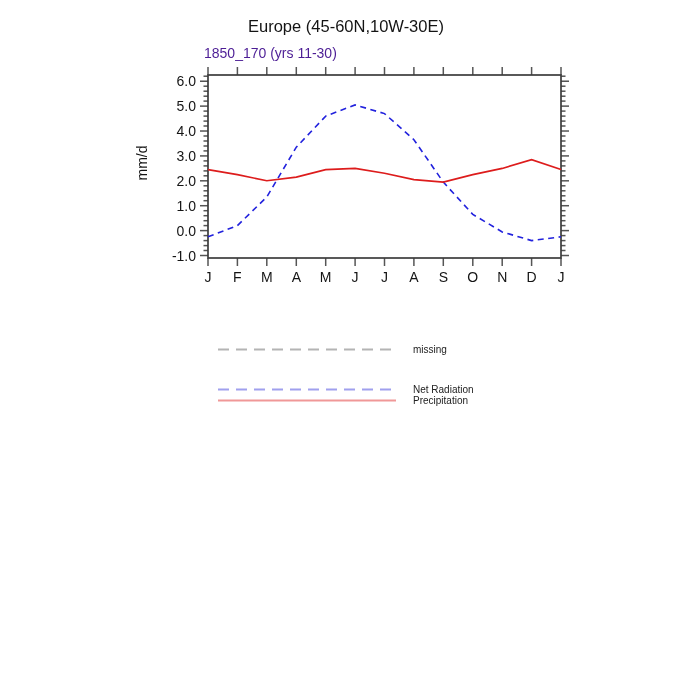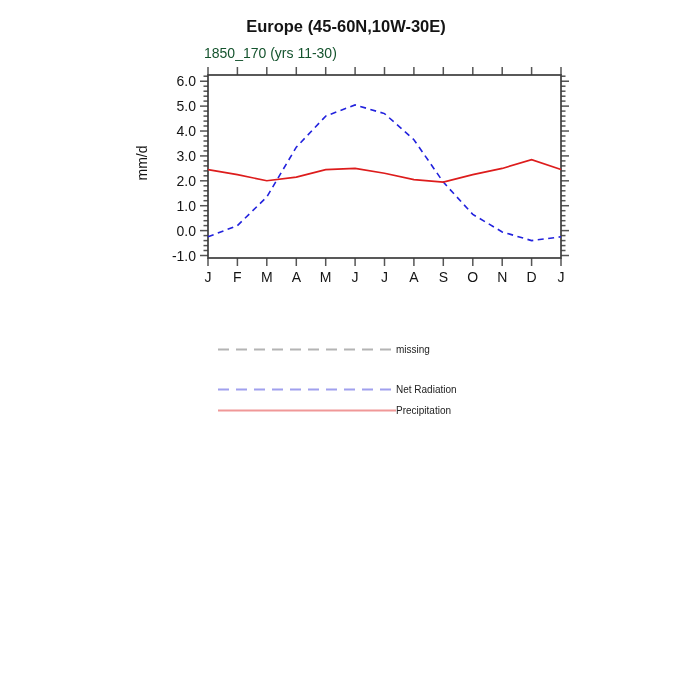--- a/index.html
+++ b/index.html
@@ -1,34 +1,34 @@
 <!DOCTYPE html>
 <html><head>
 <meta charset="utf-8">
 <style>
   html,body{margin:0;padding:0;background:#ffffff;}
   body{width:700px;height:700px;position:relative;overflow:hidden;
        font-family:"Liberation Sans","DejaVu Sans",sans-serif;color:#111;}
   .abs{position:absolute;}
   .chart-title{left:196px;top:17px;width:300px;text-align:center;
-               font-size:16.5px;color:#141414;white-space:nowrap;font-weight:bold;}
-  .chart-subtitle{left:204px;top:45px;font-size:14px;color:#14532d;white-space:nowrap;}
+               font-size:16.5px;color:#141414;white-space:nowrap;}
+  .chart-subtitle{left:204px;top:45px;font-size:14px;color:#4c1d95;white-space:nowrap;}
   .y-axis-label{left:111px;top:155px;width:62px;text-align:center;
                 font-size:14px;color:#141414;
                 transform:rotate(-90deg);transform-origin:center;}
   #plot-svg{left:0;top:0;}
   #plot-svg text{font-family:"Liberation Sans","DejaVu Sans",sans-serif;
                  font-size:14px;fill:#141414;}
   #plot-svg .frame{fill:none;stroke:#3c3c3c;stroke-width:1.7;}
   #plot-svg .tick{stroke:#555;stroke-width:1.5;}
   .legend{left:0;top:0;width:700px;height:0;}
   .legend-row{position:absolute;left:218px;height:20px;display:flex;
               align-items:center;}
   .legend-row .swatch{display:block;}
-  .legend-label{font-size:10px;color:#222;white-space:nowrap;}
+  .legend-label{margin-left:17px;font-size:10px;color:#222;white-space:nowrap;}
 </style>
 </head>
 <body>
 
 <div class="abs chart-title">Europe (45-60N,10W-30E)</div>
 
 <div class="abs chart-subtitle">1850_170 (yrs 11-30)</div>
 
 <div class="abs y-axis-label">mm/d</div>
 
@@ -165,19 +165,19 @@
       <line x1="0" y1="2.5" x2="178" y2="2.5" stroke-width="2" stroke="#b4b4b4" stroke-dasharray="11 7"></line>
     </svg>
     <span class="legend-label">missing</span>
   </div>
   <div class="legend-row" style="top:379px">
     <svg class="swatch" width="178" height="5">
       <line x1="0" y1="2.5" x2="178" y2="2.5" stroke-width="2" stroke="#a0a0ee" stroke-dasharray="11 7"></line>
     </svg>
     <span class="legend-label">Net Radiation</span>
   </div>
-  <div class="legend-row" style="top:400px">
+  <div class="legend-row" style="top:390px">
     <svg class="swatch" width="178" height="5">
       <line x1="0" y1="2.5" x2="178" y2="2.5" stroke-width="2" stroke="#f09898"></line>
     </svg>
     <span class="legend-label">Precipitation</span>
   </div>
 </div>
 
 </body></html>

